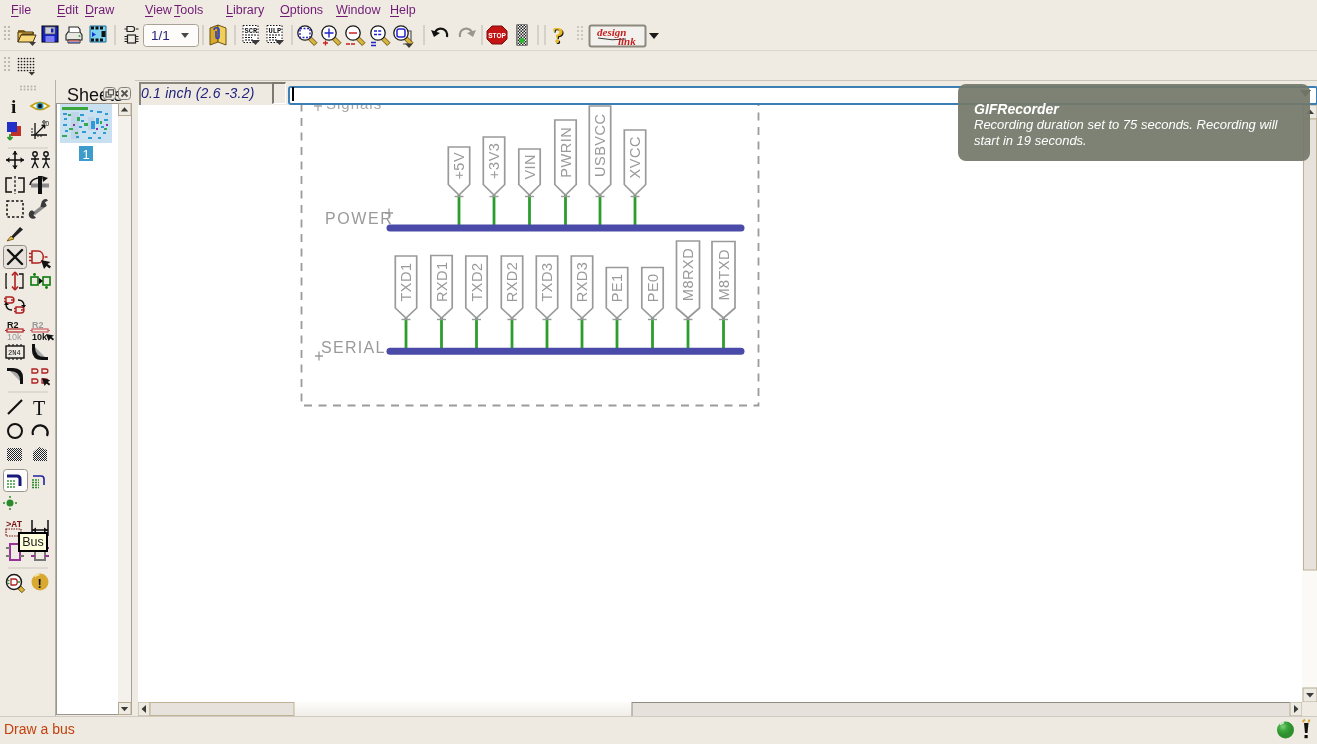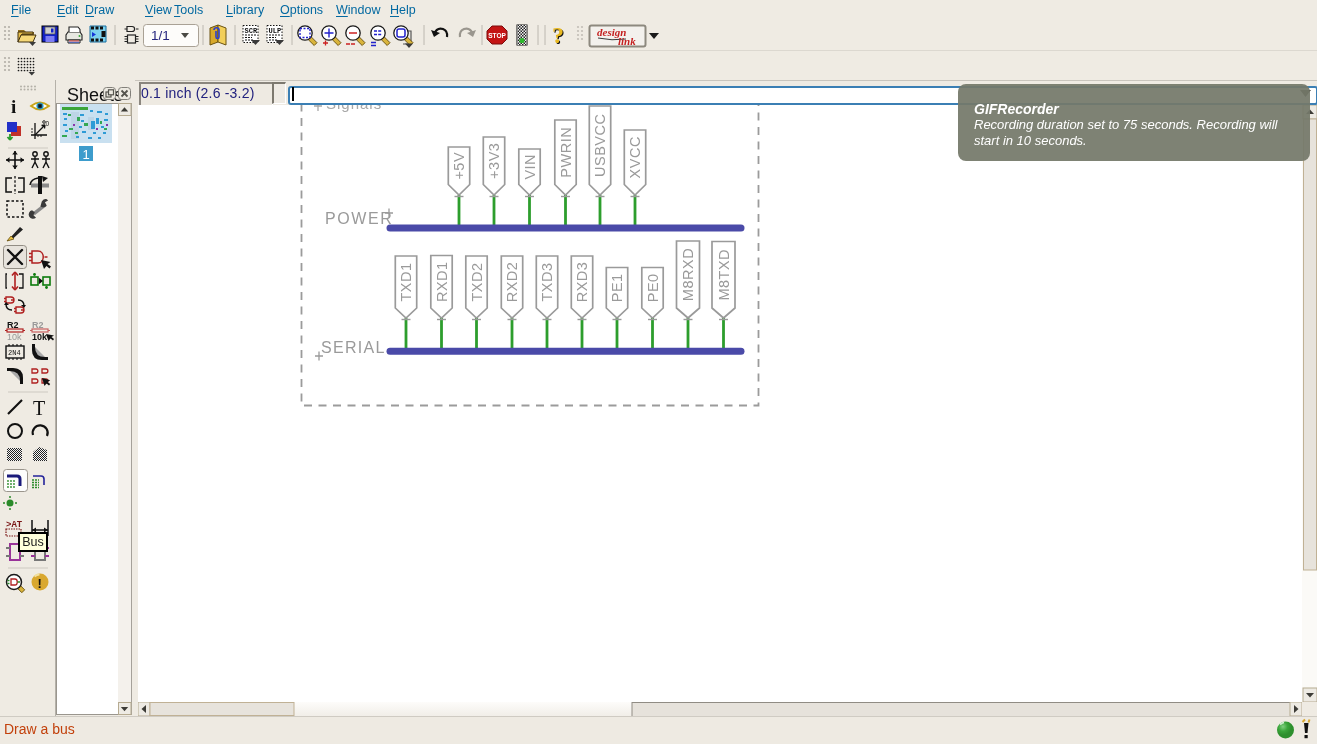--- a/index.html
+++ b/index.html
@@ -1,27 +1,27 @@
 <!DOCTYPE html>
 <html><head>
 <meta charset="utf-8">
 <style>
   html,body{margin:0;padding:0;}
   body{width:1317px;height:744px;overflow:hidden;font-family:"Liberation Sans",sans-serif;background:#efebe3;position:relative;}
   .abs{position:absolute;}
   
   #menubar{left:0;top:0;width:1317px;height:20px;background:#efebe3;}
-  #menubar span{position:absolute;top:3px;font-size:12.5px;color:#0369a1;}
+  #menubar span{position:absolute;top:3px;font-size:12.5px;color:#701a75;}
   #menubar u{text-decoration:underline;text-underline-offset:2px;}
   
   #toolbar1{left:0;top:20px;width:1317px;height:30px;background:#efebe3;border-bottom:1px solid #dcd8d0;}
   #toolbar2{left:0;top:51px;width:1317px;height:29px;background:#efebe3;border-bottom:1px solid #c9c5bd;}
   
   #coordbox{left:139px;top:82px;width:131px;height:22px;background:#eeeae2;border-top:2px solid #8a867e;border-left:2px solid #8a867e;border-right:1px solid #fff;border-bottom:1px solid #fff;}
-  #coordbox div{margin:0.5px 0 0 0;font-size:14px;color:#22227e;letter-spacing:0.2px;}
+  #coordbox div{margin:0.5px 0 0 0;font-size:14px;color:#22227e;letter-spacing:0.2px;font-style:italic;}
   #cmdfield{left:288px;top:86px;width:1026px;height:15px;background:#fff;border:2px solid #3b7fb4;border-radius:3px;}
   #cursor{left:292px;top:87px;width:1.5px;height:14px;background:#000;}
   
   #lefttools{left:0;top:80px;width:55px;height:636px;background:#efebe3;border-right:1px solid #b5b1a9;}
   
   #sheets{left:56px;top:80px;width:79px;height:636px;background:#efebe3;}
   #sheetstitle{left:67px;top:85px;font-size:18px;color:#111;text-align:center;}
   #sheetlist{left:56px;top:103px;width:62px;height:610px;background:#fff;border:1px solid #9a968e;border-right:0;}
   #sheetsbar{left:118px;top:103px;width:13px;height:612px;background:#f4f1ec;border-right:1px solid #a5a19a;}
   
@@ -651,15 +651,15 @@
     <path d="M10 6.5 a8 8 0 0 1 4 -2.2" stroke="#cfeccf" stroke-width="1.8" fill="none"></path>
     <path d="M32.5 4 l2.5 -2.5 M39.5 1.5 l-1 3" stroke="#d9a830" stroke-width="2"></path>
     <path d="M34 5 h4.5 l-1 10 h-2.5 Z" fill="#111"></path>
     <rect x="34.5" y="17" width="3.2" height="3.2" fill="#111"></rect>
   </svg>
   <svg class="abs" style="left:1298px;top:88px" width="16" height="12">
     <path d="M2 2 h11 l-5.5 7 Z" fill="#3a3a34"></path>
   </svg>
   <div class="abs" id="notif">
     <div class="t">GIFRecorder</div>
-    <div class="b">Recording duration set to 75 seconds. Recording will start in 10 seconds.</div>
+    <div class="b">Recording duration set to 75 seconds. Recording will start in 19 seconds.</div>
   </div>
   <div class="abs" id="tooltip">Bus</div>
 
 </body></html>

